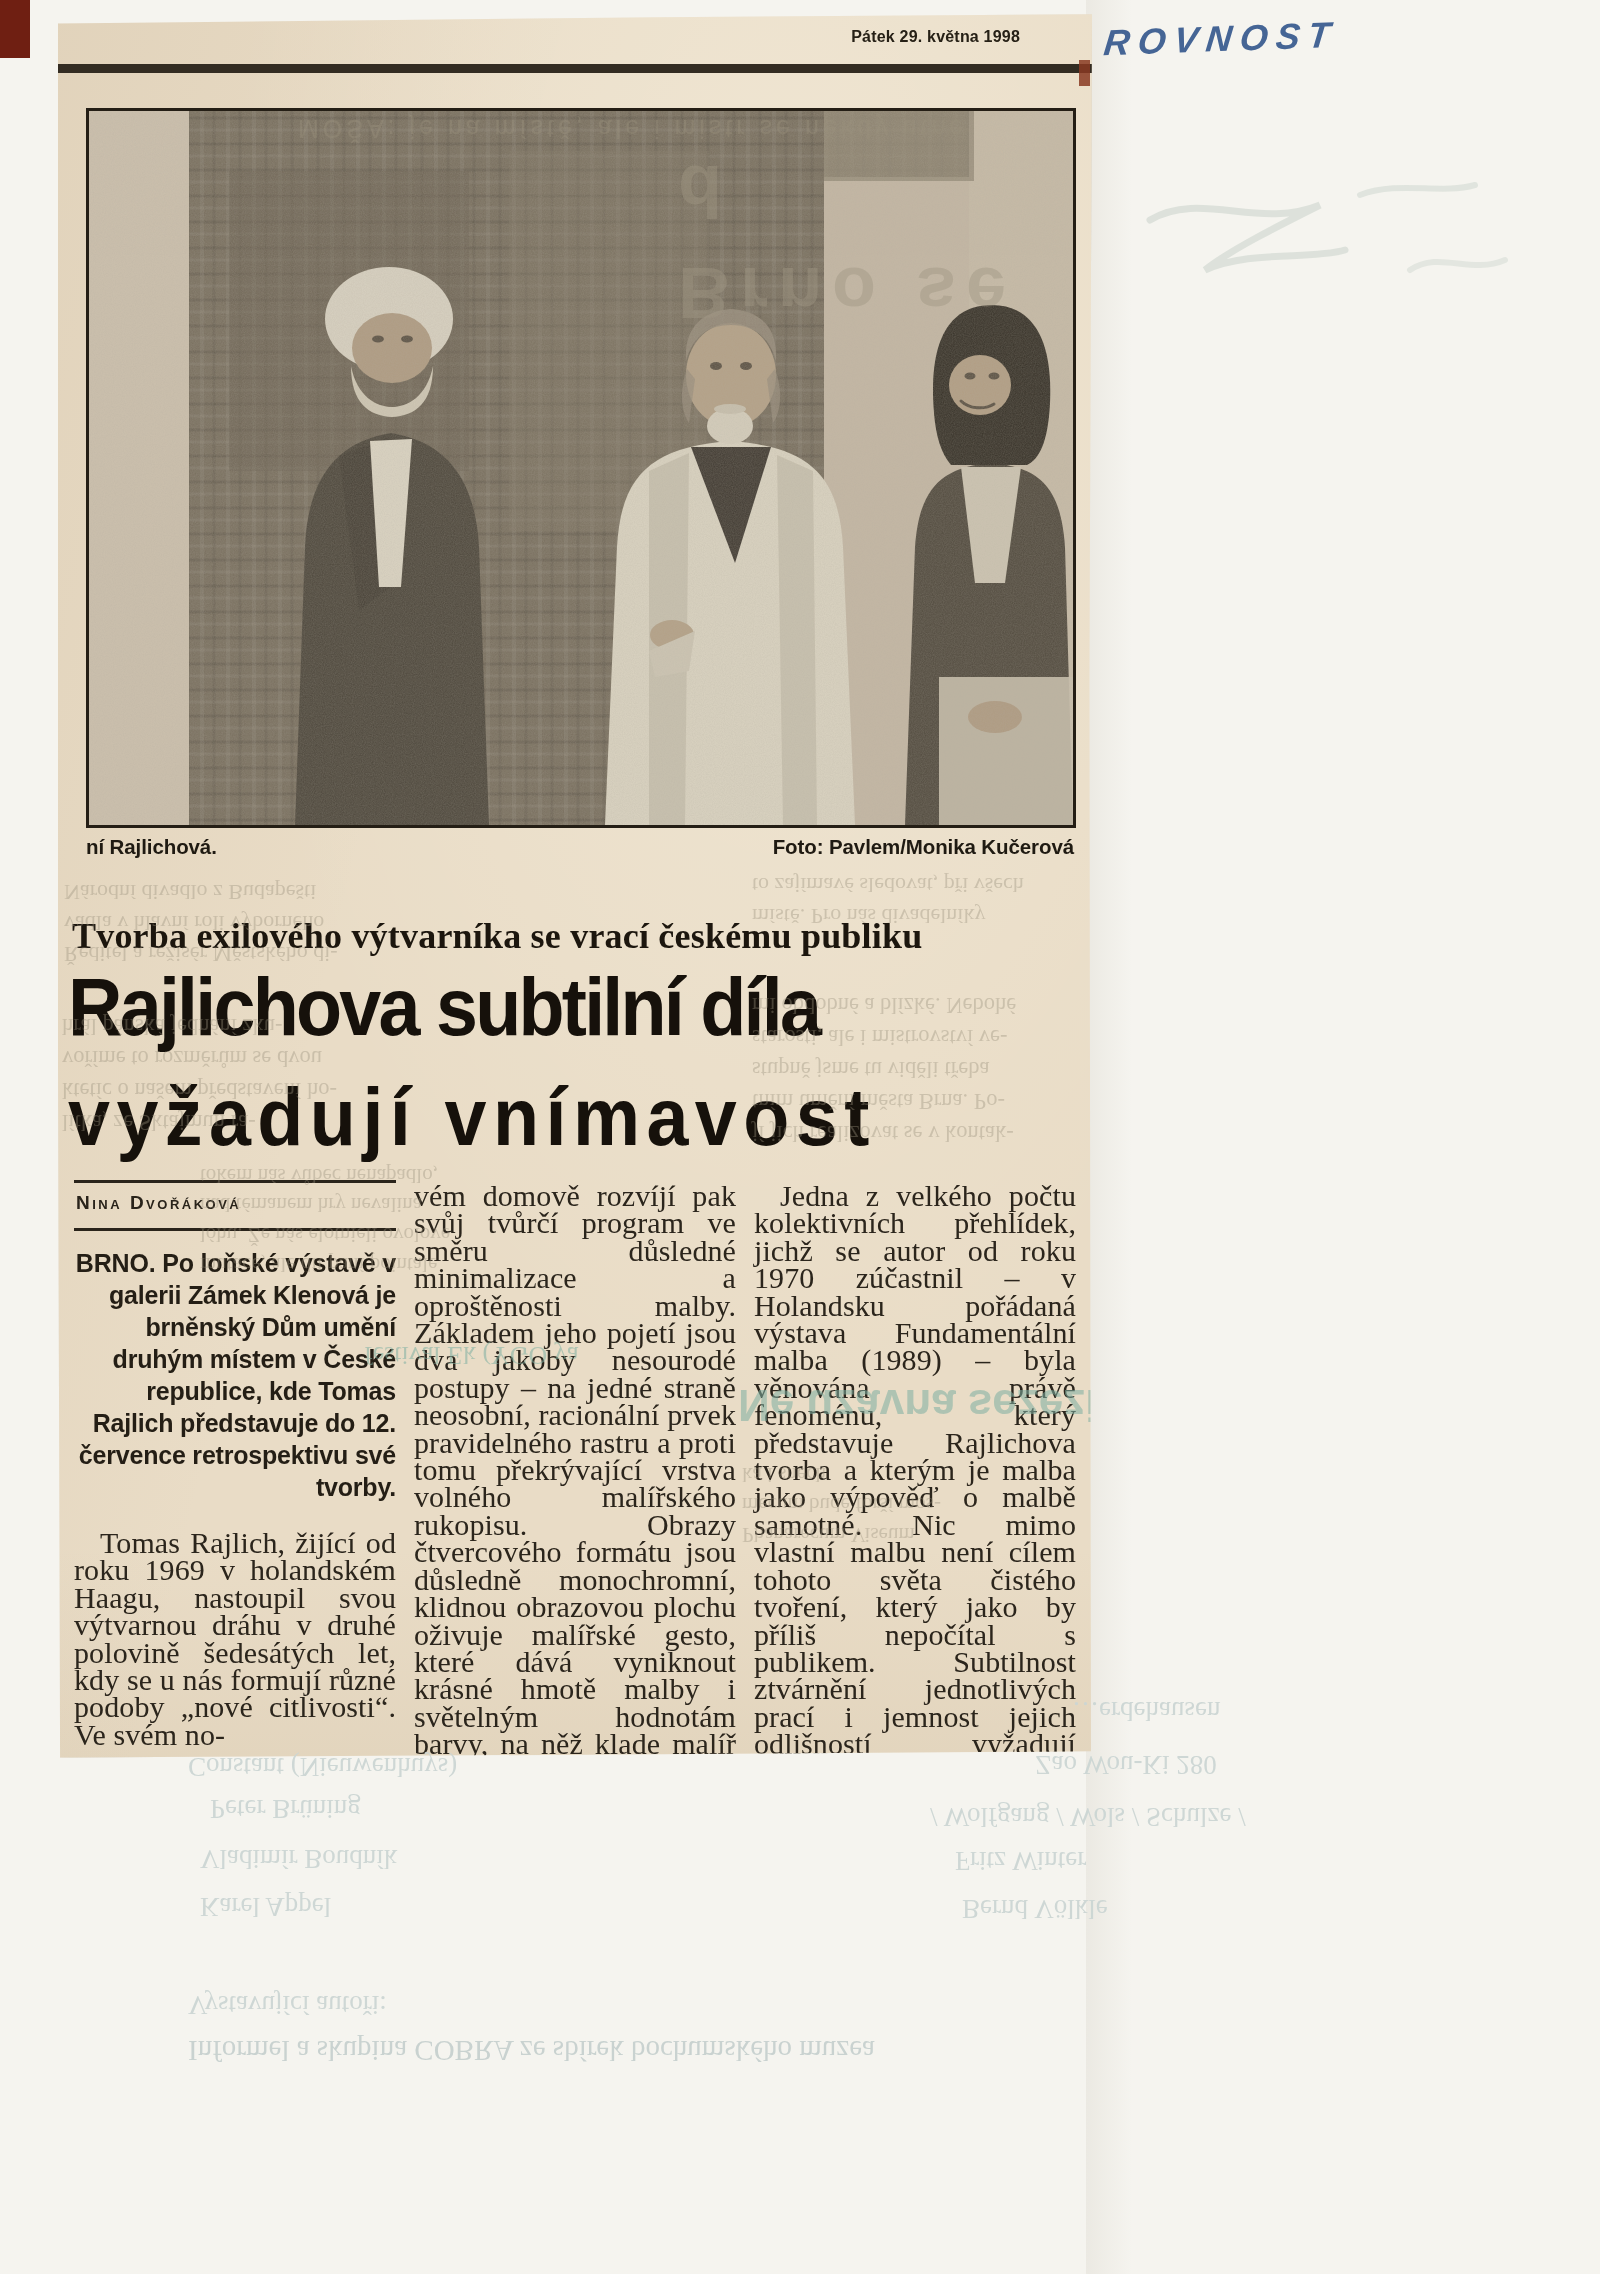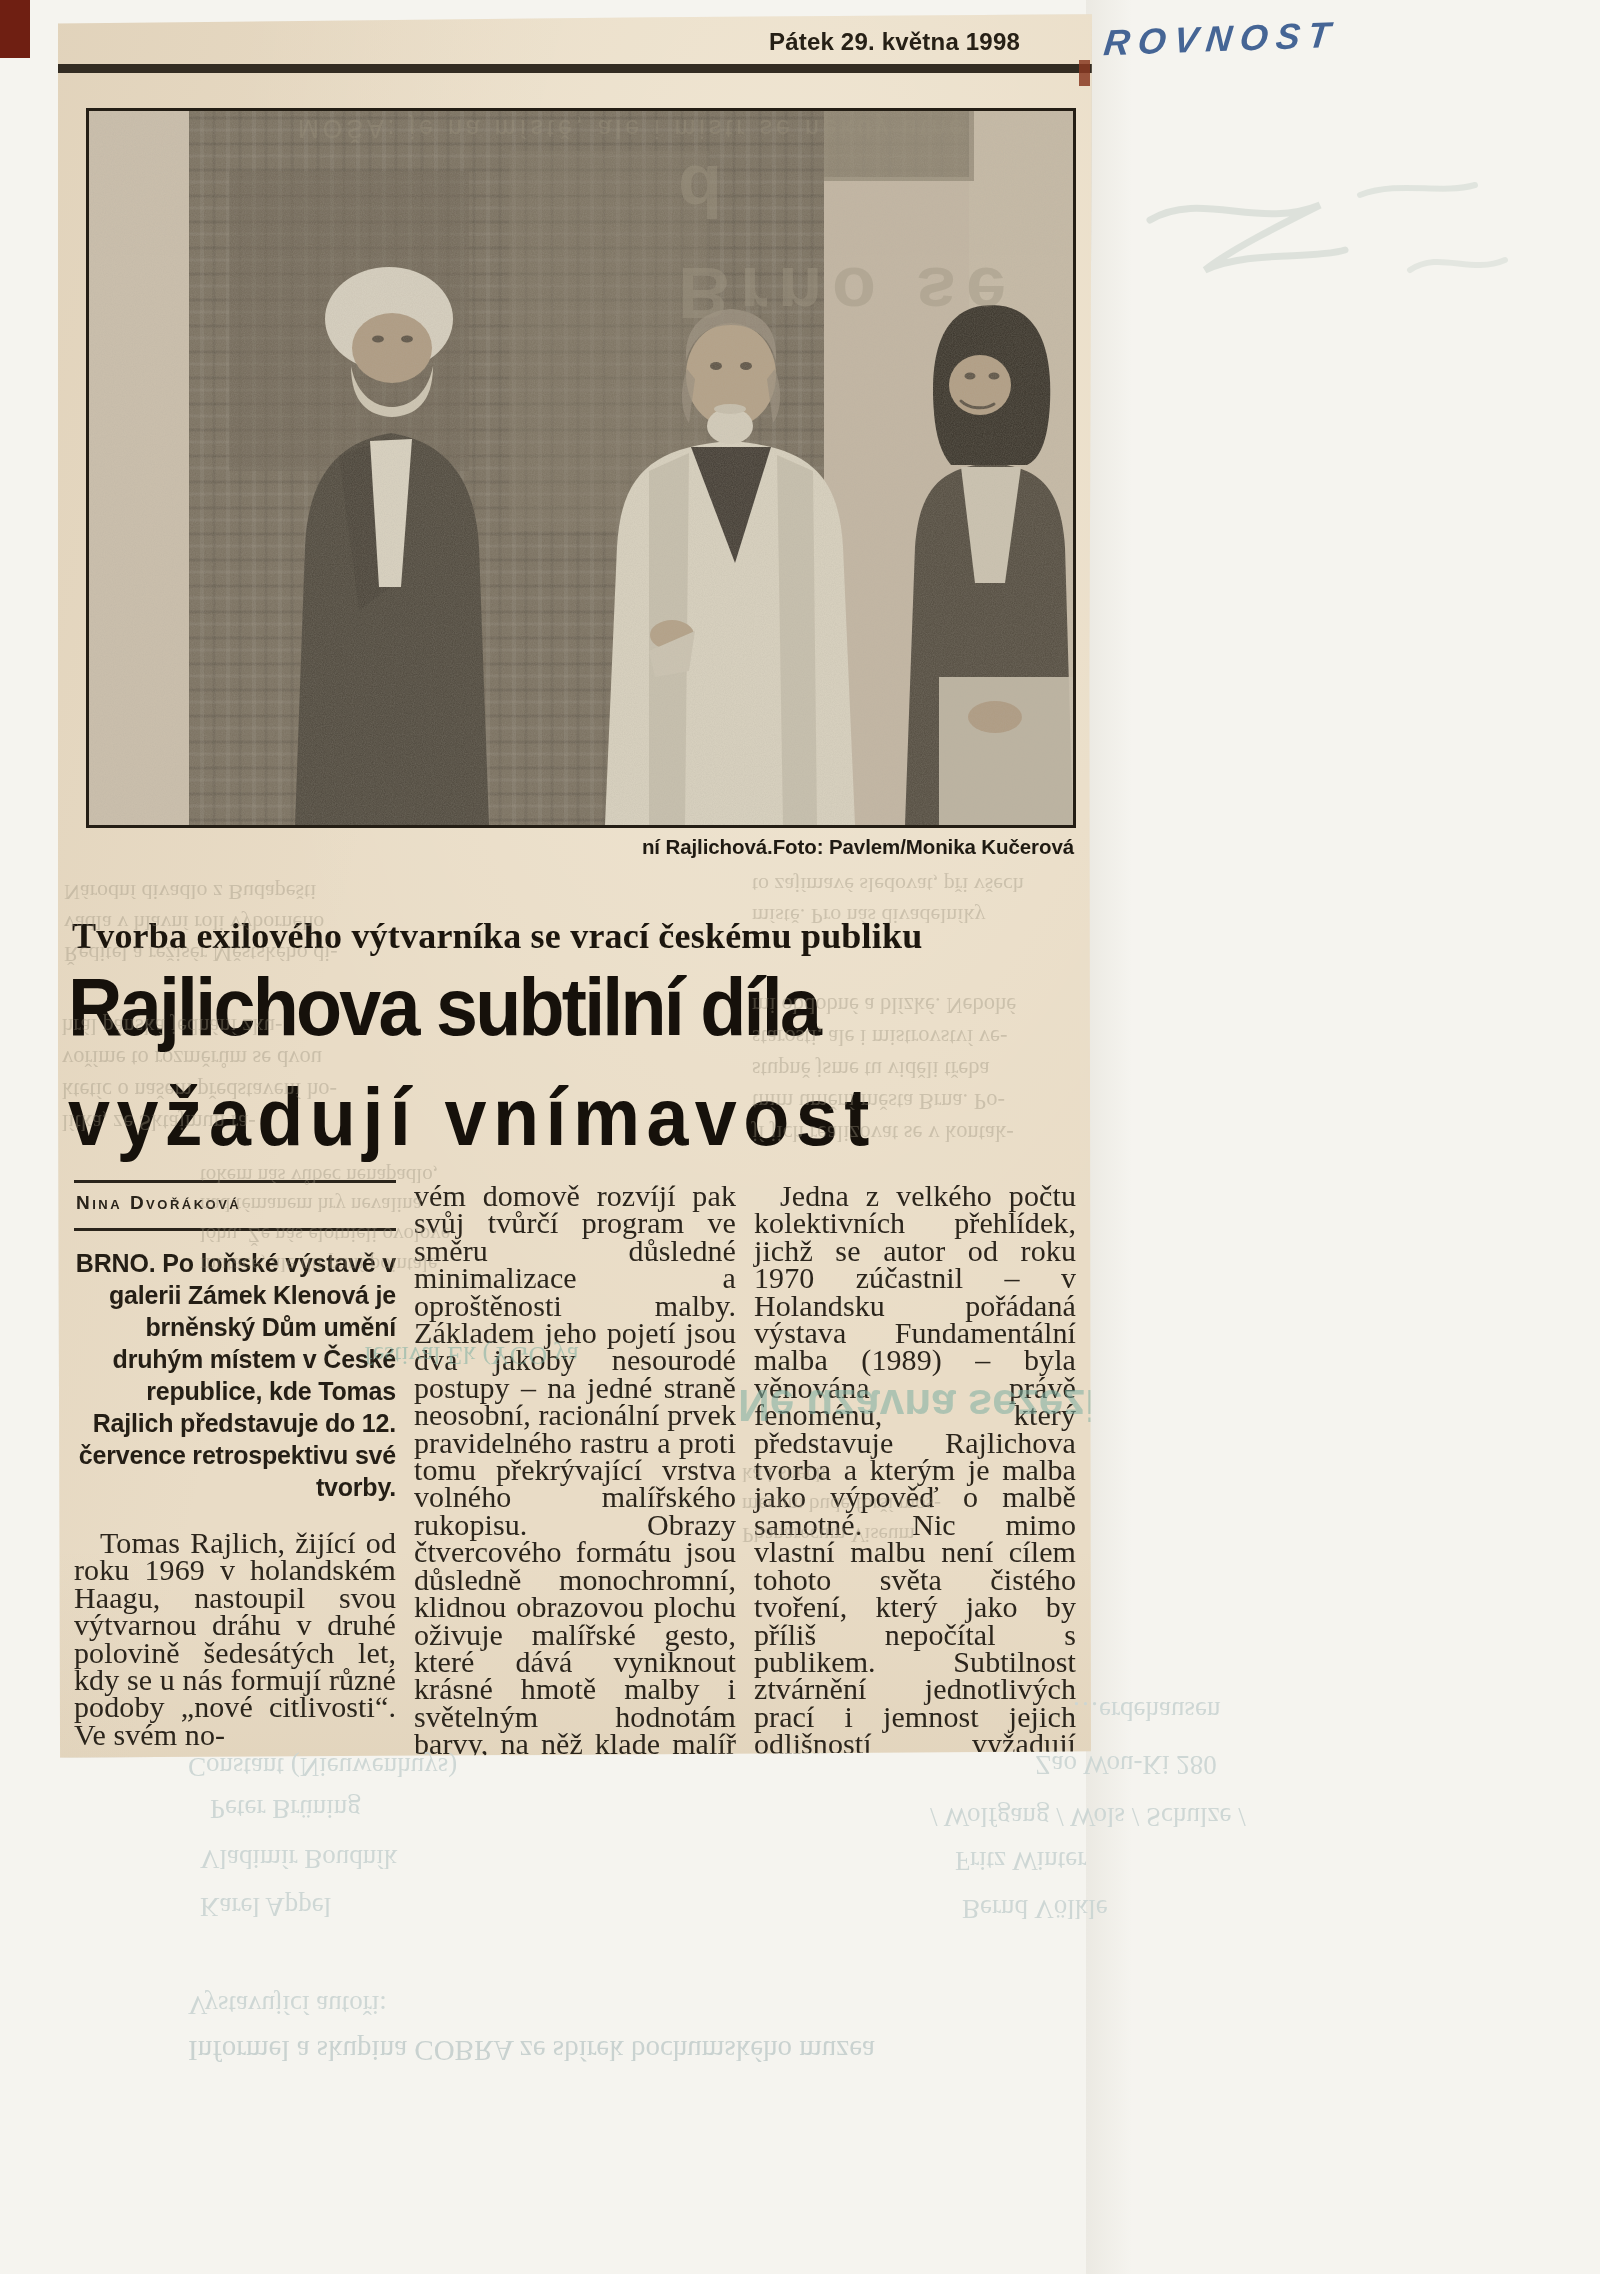--- a/index.html
+++ b/index.html
@@ -16,34 +16,34 @@
   .clipping{
     position:absolute;left:58px;top:14px;width:1034px;height:1744px;
     background:
       radial-gradient(ellipse at 70% 18%, rgba(255,252,240,.30), rgba(255,252,240,0) 55%),
       linear-gradient(104deg, rgba(180,158,124,.14), rgba(180,158,124,0) 35%),
       linear-gradient(0deg, rgba(172,152,118,.10), rgba(172,152,118,0) 12%),
       #e9dcc6;
     box-shadow:4px 5px 12px rgba(110,95,70,.28);
     clip-path:polygon(0 0.55%, 58% 0.18%, 100% 0.02%, 99.75% 38%, 99.9% 99.62%, 55% 99.8%, 0.2% 99.97%, 0 60%);
   }
-  .dateline{position:absolute;top:14px;right:72px;font-size:24px;font-weight:bold;color:#262016;letter-spacing:.2px;}
+  .dateline{position:absolute;top:14px;right:72px;font-size:16px;font-weight:bold;color:#262016;letter-spacing:.2px;}
   .top-rule{position:absolute;top:50px;left:0;right:0;height:9px;background:#332c22;}
   .top-rule-cap{position:absolute;top:46px;right:2px;width:11px;height:26px;background:#8a3a22;opacity:.85;}
   
   .photo-frame{
     position:absolute;left:28px;top:94px;width:984px;height:714px;
     border:3px solid #241e15;box-sizing:content-box;overflow:hidden;z-index:1;
     background:#b7ab99;
   }
   .photo-frame svg{display:block}
   
   .caption{position:absolute;left:28px;top:818px;width:988px;z-index:2;
     font-size:20.5px;line-height:29px;font-weight:bold;color:#1f1a12;letter-spacing:-.1px;}
-  .caption-row{display:flex;justify-content:flex-end;}
+  .caption-row{display:flex;justify-content:space-between;}
   
   .kicker{position:absolute;left:14px;top:884px;width:1000px;z-index:2;
     font-family:"Liberation Serif",serif;font-weight:bold;font-size:36px;color:#1c160e;letter-spacing:.2px;margin-top:17px;}
   .headline{position:absolute;left:10px;top:938px;z-index:2;color:#16110b;font-weight:bold;
     font-size:82px;line-height:110px;transform:scaleX(.92);transform-origin:left top;white-space:nowrap;}
   .headline .hl1{display:block;letter-spacing:-3px;}
   .headline .hl2{display:block;letter-spacing:7px;}
   
   .columns{position:absolute;left:16px;top:1152px;width:1002px;display:flex;gap:18px;z-index:2;}
   .col{width:324px;}

